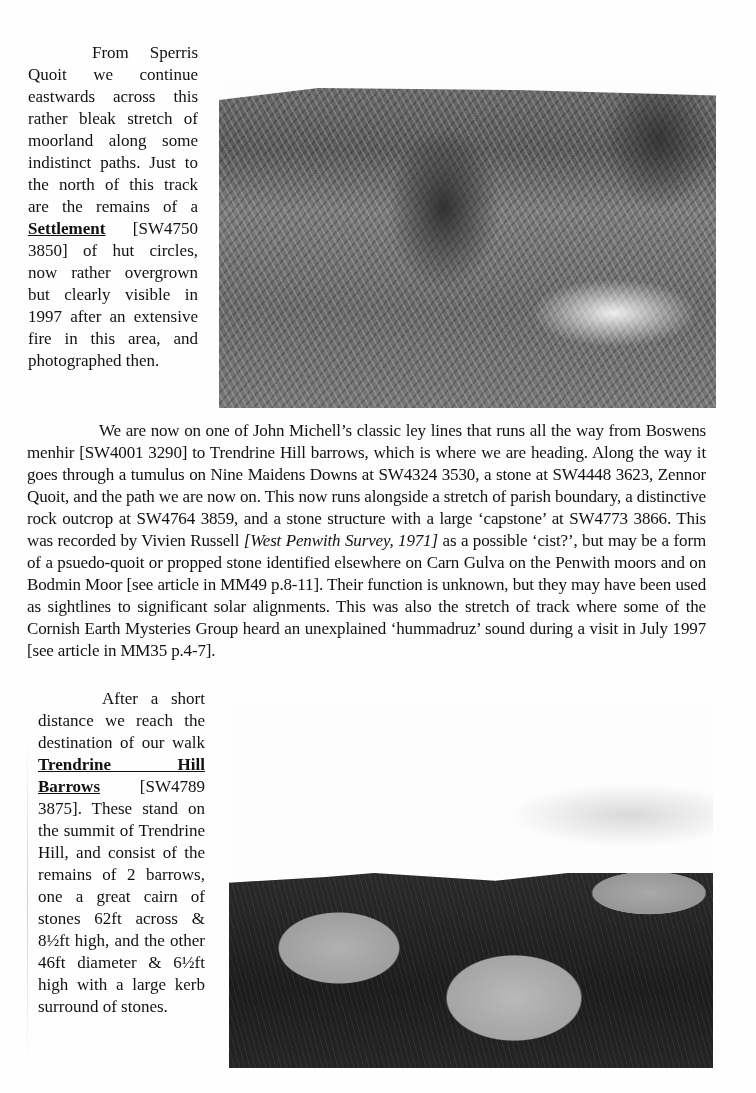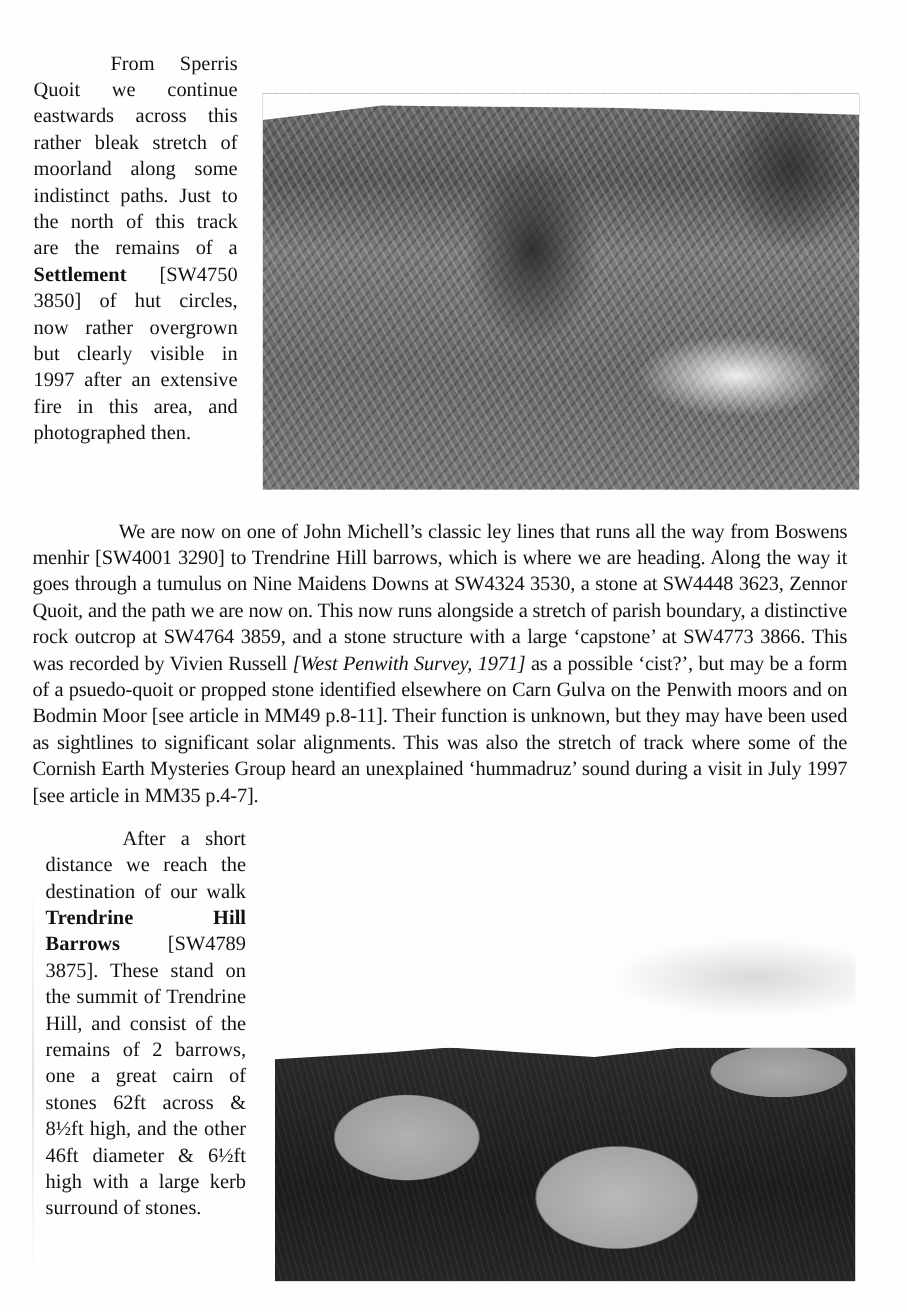--- a/index.html
+++ b/index.html
@@ -10,23 +10,23 @@
   }
   .page { position: absolute; left: 0; top: 0; width: 756px; height: 1093px; background: #fefefe; }
   .scan-line {
     position: absolute; left: 27px; top: 735px; width: 1px; height: 330px;
     background: linear-gradient(to bottom, rgba(180,180,180,0.0), rgba(170,170,170,0.55), rgba(180,180,180,0.0));
   }
   .col-text {
     position: absolute; font-size: 17px; line-height: 22px; text-align: justify;
     text-indent: 64px;
   }
-  .col-text b { font-weight: bold; }
+  .col-text b { font-weight: bold; text-decoration: underline; }
   #p1 { left: 28px; top: 42px; width: 170px; }
-  #p2 { left: 27px; top: 432px; width: 679px; text-indent: 72px; letter-spacing: -0.15px; }
+  #p2 { left: 27px; top: 420px; width: 679px; text-indent: 72px; letter-spacing: -0.15px; }
   #p2 i { font-style: italic; }
   #p3 { left: 38px; top: 688px; width: 167px; text-indent: 64px; }
 
   .photo { position: absolute; overflow: hidden; }
   #photo1 {
     left: 219px; top: 78px; width: 497px; height: 330px;
     background:
       radial-gradient(ellipse 70px 90px at 440px 60px, rgba(40,40,40,0.75), rgba(40,40,40,0) 80%),
       radial-gradient(ellipse 110px 45px at 395px 235px, rgba(245,245,245,0.95), rgba(245,245,245,0) 75%),
       radial-gradient(ellipse 70px 100px at 225px 130px, rgba(45,45,45,0.95), rgba(45,45,45,0) 80%),

